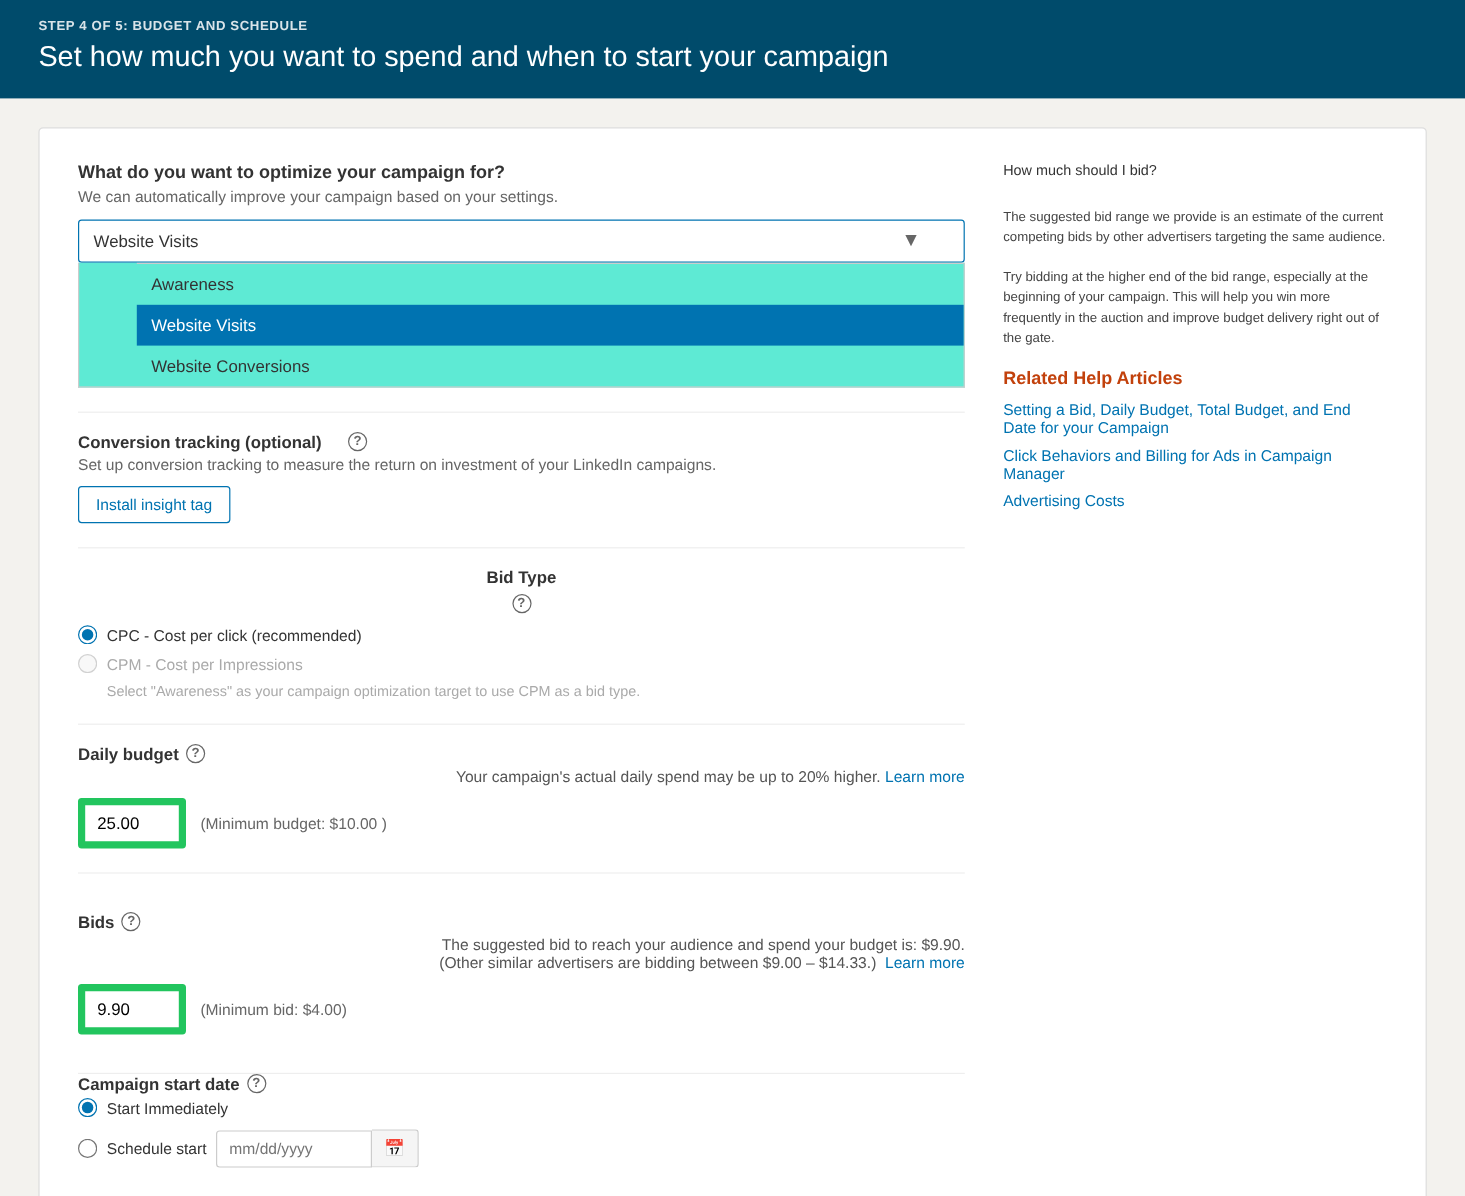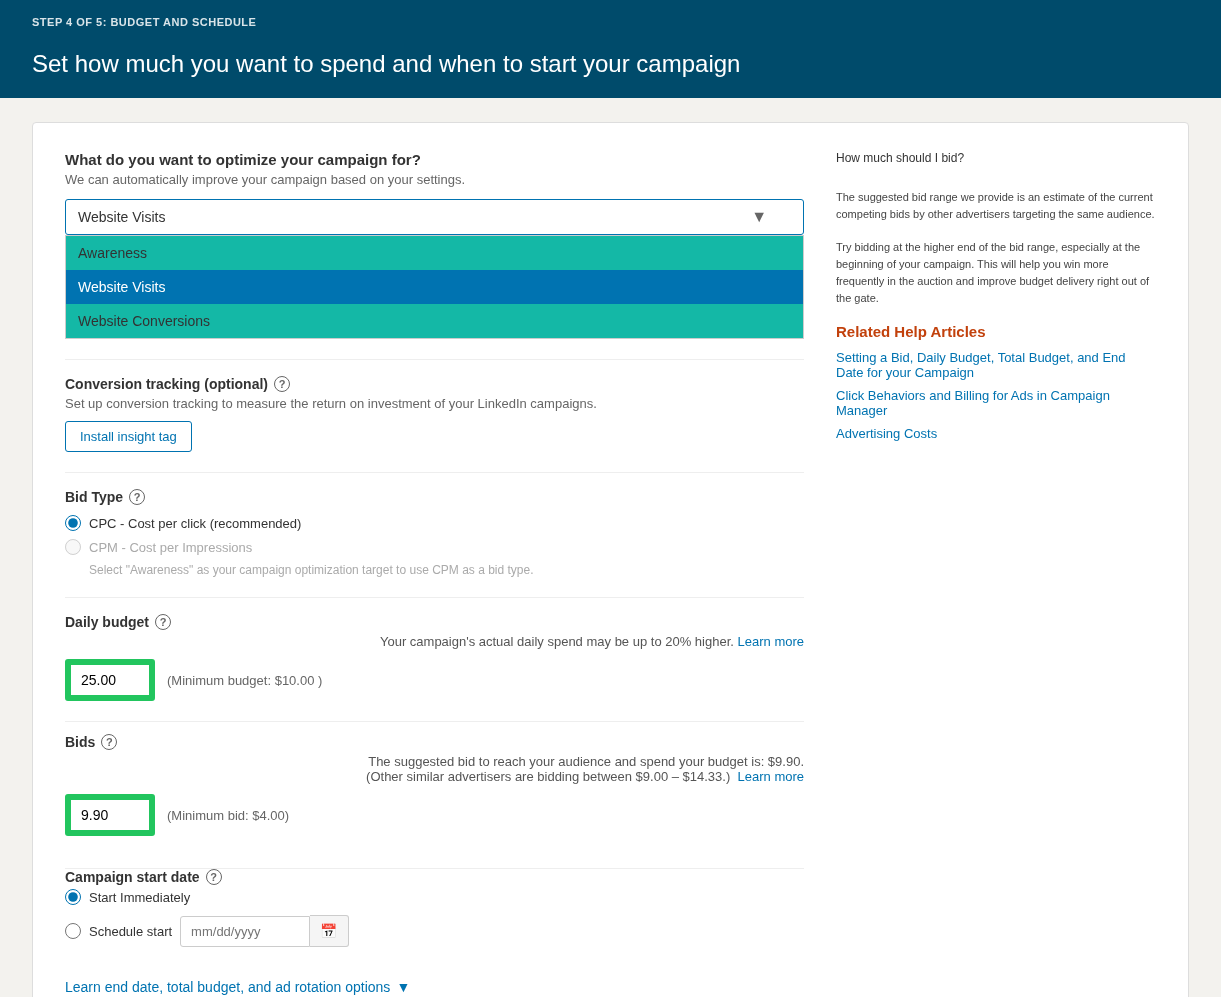--- a/index.html
+++ b/index.html
@@ -10,21 +10,21 @@
       background: #004b6b;
       color: #fff;
       padding: 16px 32px 20px;
     }
     .header-step {
       font-size: 11px;
       font-weight: 700;
       letter-spacing: 0.5px;
       text-transform: uppercase;
       opacity: 0.85;
-      margin-bottom: 22px;
+      margin-bottom: 6px;
     }
     .header-title {
       font-size: 24px;
       font-weight: 400;
     }
 
     
     .main-wrap {
       padding: 24px 32px;
     }
@@ -74,22 +74,23 @@
       align-items: center;
       justify-content: space-between;
     }
     .select-display .chevron {
       color: #666;
       font-size: 16px;
     }
     .dropdown-list {
       border: 1px solid #ccc;
       border-top: none;
-      background: #14b8a6;
+      background: #5eead4;
       width: 100%;
+      padding-left: 48px;
     }
     .dropdown-item {
       padding: 9px 12px;
       cursor: pointer;
       font-size: 14px;
       color: #333;
     }
     .dropdown-item.selected {
       background: #0073b1;
       color: #fff;
@@ -103,21 +104,21 @@
       margin-top: 20px;
       padding-top: 16px;
       border-top: 1px solid #eee;
     }
     .conversion-title {
       font-size: 14px;
       font-weight: 700;
       margin-bottom: 4px;
       display: flex;
       align-items: center;
-      gap: 6px;
+      gap: 22px;
     }
     .help-icon {
       display: inline-flex;
       align-items: center;
       justify-content: center;
       width: 16px;
       height: 16px;
       border: 1.5px solid #666;
       border-radius: 50%;
       font-size: 11px;
@@ -147,20 +148,21 @@
       padding-top: 16px;
       border-top: 1px solid #eee;
     }
     .bid-title {
       font-size: 14px;
       font-weight: 700;
       margin-bottom: 10px;
       display: flex;
       align-items: center;
       gap: 6px;
+      flex-direction: column;
     }
     .radio-option {
       display: flex;
       align-items: center;
       gap: 8px;
       margin-bottom: 8px;
     }
     .radio-option input[type="radio"] {
       accent-color: #0073b1;
       width: 16px;
@@ -216,21 +218,21 @@
       width: 90px;
     }
     .input-hint {
       font-size: 13px;
       color: #666;
     }
 
     
     .bids-section {
       margin-top: 20px;
-      padding-top: 12px;
+      padding-top: 32px;
       border-top: 1px solid #eee;
     }
 
     
     .start-section {
       margin-top: 32px;
       padding-top: 0;
       border-top: 1px solid #eee;
     }
     .date-input-wrap {

